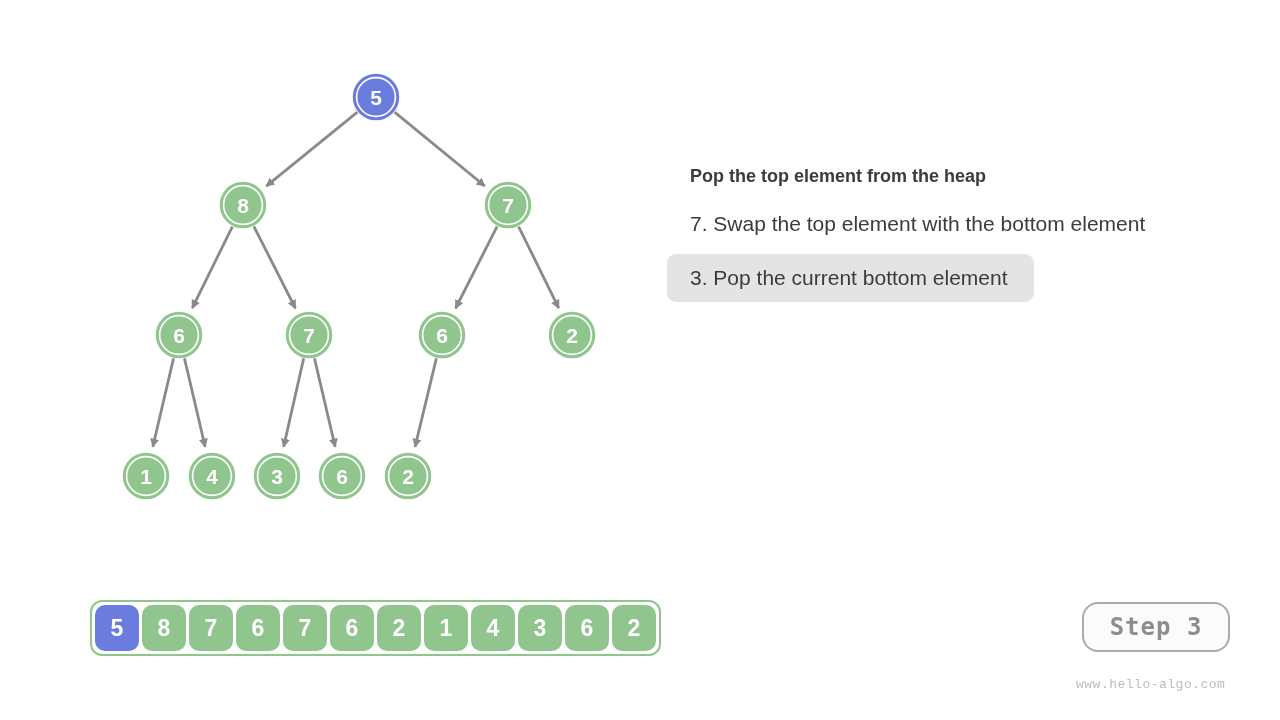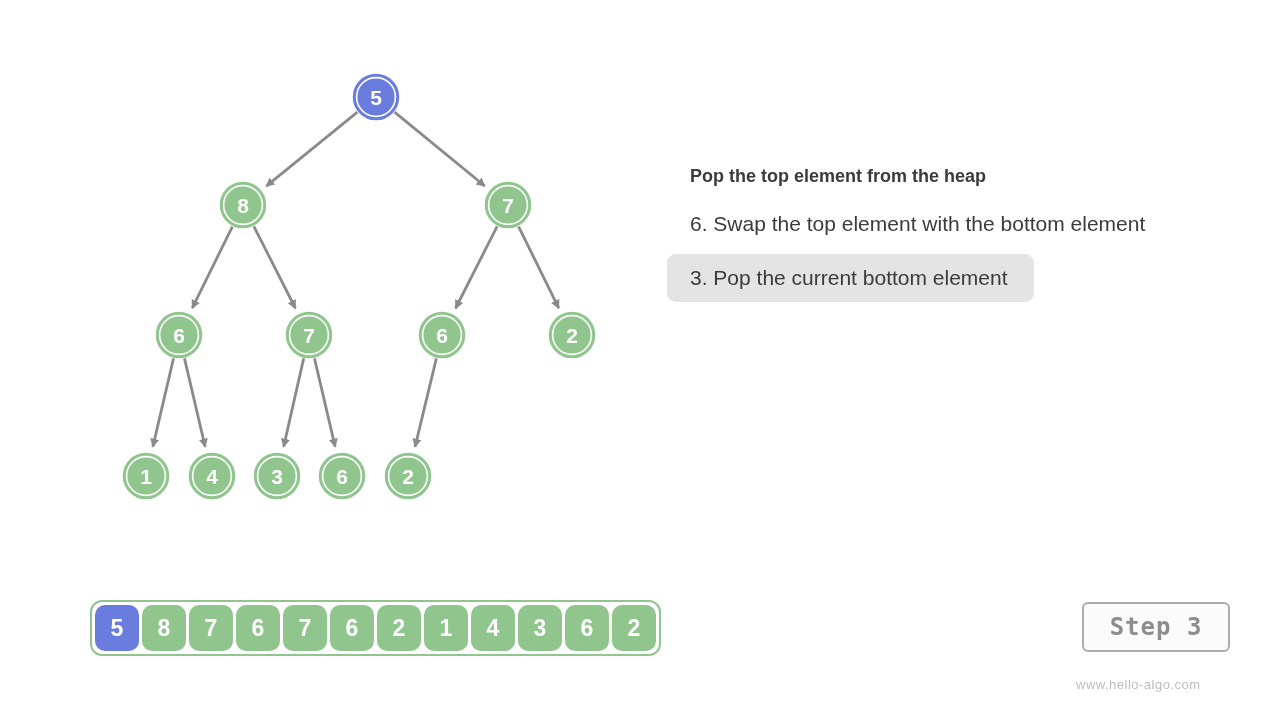--- a/index.html
+++ b/index.html
@@ -43,32 +43,32 @@
     width:44px;height:46px;border-radius:10px;
     background:var(--green,#90c58e);color:#ffffff;
     display:flex;align-items:center;justify-content:center;
     font-size:23px;font-weight:bold;
   }
   .cell.hl{background:var(--blue,#6a7cde);}
 
   
   .step-badge{
     position:absolute;left:1082px;top:602px;width:148px;height:50px;
-    border:2px solid var(--step-border,#ababab);border-radius:6px;
+    border:2px solid var(--step-border,#ababab);border-radius:16px;
     background:#fbfbfb;box-sizing:border-box;
     display:flex;align-items:center;justify-content:center;
     font-family:"DejaVu Sans Mono","Liberation Mono",monospace;
     font-weight:bold;font-size:24px;color:var(--step-text,#8d8d8d);
     letter-spacing:1px;
   }
 
   
   .watermark{
     position:absolute;left:1076px;top:677px;
-    font-family:Liberation Sans, sans-serif;
+    font-family:Liberation Mono, monospace;
     font-size:13px;color:var(--wm,#bdbdbd);letter-spacing:0.5px;
   }
 </style>
 </head>
 <body style="--green: #90C58E; --blue: #6A7CDE; --edge: #8A8A8A; --text-dark: #3B3B3B; --hl-bg: #E4E4E4; --step-border: #ABABAB; --step-text: #8D8D8D; --wm: #BDBDBD;">
 
 <div class="stage">
 
   <svg class="tree-svg" width="700" height="560">
     <defs>
@@ -148,21 +148,21 @@
         <g>
           <circle cx="408" cy="476" r="22" fill="#90C58E" stroke="#90C58E" stroke-width="2.5"></circle>
           <circle cx="408" cy="476" r="19.4" fill="none" stroke="#ffffff" stroke-width="1.6"></circle>
           <text x="408" y="476" text-anchor="middle" dy="7.5" fill="#FFFFFF">2</text>
         </g>
       </g>
   </svg>
 
   <div class="panel">
     <div class="panel-title">Pop the top element from the heap</div>
-    <div class="panel-item">6. Swap the top element with the bottom element</div>
+    <div class="panel-item">7. Swap the top element with the bottom element</div>
     <div class="panel-item panel-item-hl">3. Pop the current bottom element</div>
   </div>
 
   <div class="array-outer" id="heap-array">
       <div class="cell hl">5</div>
       <div class="cell">8</div>
       <div class="cell">7</div>
       <div class="cell">6</div>
       <div class="cell">7</div>
       <div class="cell">6</div>

